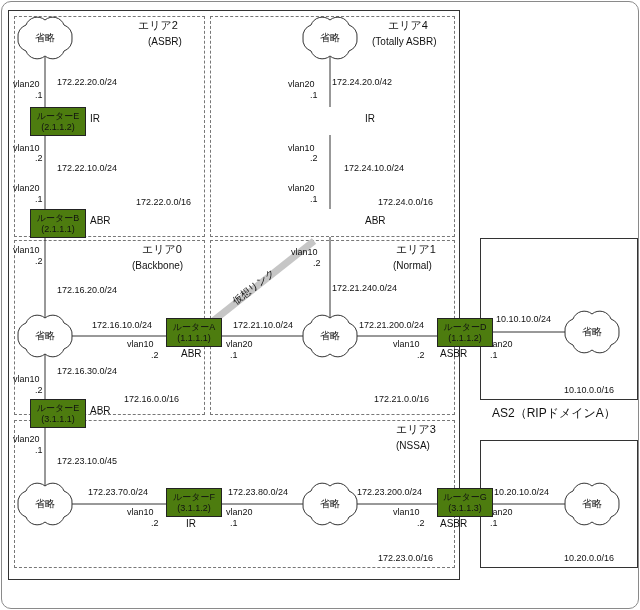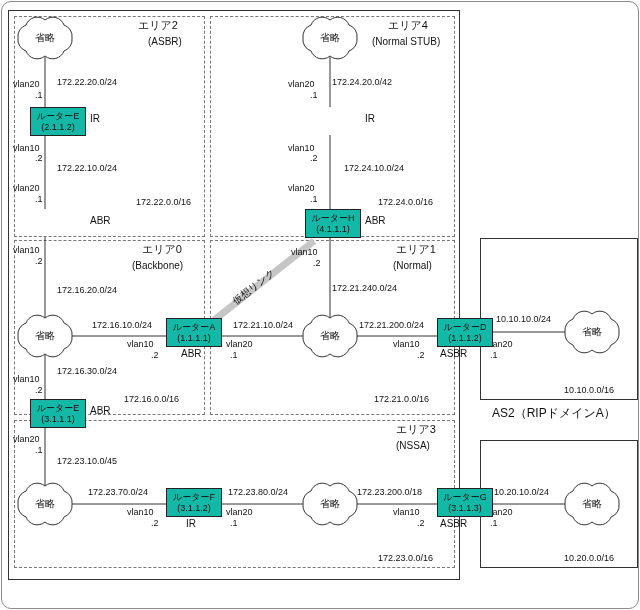--- a/index.html
+++ b/index.html
@@ -10,21 +10,21 @@
   .asbox   { position:absolute; border:1px solid #333; }
   .areabox { position:absolute; border:1px dashed #777; }
   .wires   { position:absolute; left:0; top:0; width:640px; height:610px; z-index:1; }
   .wires line { stroke:#333; stroke-width:1; }
   .wires line.vlink { stroke:#c6c6c6; stroke-width:7; }
   .wires use { fill:#fff; stroke:#333; stroke-width:1; }
   .lbl { position:absolute; font-size:9px; line-height:11px; white-space:nowrap; z-index:2; }
   .areatitle { font-size:11px; }
   .areatype  { font-size:10px; }
   .aslabel   { position:absolute; font-size:12px; white-space:nowrap; z-index:2; }
-  .router { position:absolute; width:56px; height:29px; background:#14b8a6; border:1px solid #222;
+  .router { position:absolute; width:56px; height:29px; background:#4d7c0f; border:1px solid #222;
             display:flex; flex-direction:column; align-items:center; justify-content:center;
             font-size:9px; line-height:11px; text-align:center; z-index:3; }
   .role { font-size:10px; z-index:3; }
   .cloudlbl { position:absolute; transform:translate(-50%,-50%); font-size:10px; z-index:2; white-space:nowrap; }
   .vlink-label { position:absolute; text-align:center; transform:rotate(-38deg);
                  font-size:10px; z-index:2; white-space:nowrap; }
 </style>
 </head>
 <body>
 
@@ -99,40 +99,40 @@
   <div class="lbl" style="left:13px;top:183px">vlan20</div>
   <div class="lbl" style="left:35px;top:194px">.1</div>
   <div class="lbl" style="left:136px;top:197px">172.22.0.0/16</div>
 
   <div class="router" style="left:30px;top:107px">
     <span>ルーターE</span>
     <span>(2.1.1.2)</span>
   </div>
   <div class="lbl role" style="left:90px;top:113px">IR</div>
 
+  <div class="router" style="left:30px;top:209px">
+    <span>ルーターB</span>
+    <span>(2.1.1.1)</span>
+  </div>
   <div class="lbl role" style="left:90px;top:215px">ABR</div>
 
   <div class="lbl areatitle" style="left:388px;top:20px">エリア4</div>
-  <div class="lbl areatype" style="left:372px;top:36px">(Normal STUB)</div>
+  <div class="lbl areatype" style="left:372px;top:36px">(Totally ASBR)</div>
   <div class="lbl" style="left:288px;top:79px">vlan20</div>
   <div class="lbl" style="left:310px;top:90px">.1</div>
   <div class="lbl" style="left:332px;top:77px">172.24.20.0/42</div>
   <div class="lbl" style="left:288px;top:143px">vlan10</div>
   <div class="lbl" style="left:310px;top:153px">.2</div>
   <div class="lbl" style="left:344px;top:163px">172.24.10.0/24</div>
   <div class="lbl" style="left:288px;top:183px">vlan20</div>
   <div class="lbl" style="left:310px;top:194px">.1</div>
   <div class="lbl" style="left:378px;top:197px">172.24.0.0/16</div>
 
   <div class="lbl role" style="left:365px;top:113px">IR</div>
 
-  <div class="router" style="left:305px;top:209px">
-    <span>ルーターH</span>
-    <span>(4.1.1.1)</span>
-  </div>
   <div class="lbl role" style="left:365px;top:215px">ABR</div>
 
   <div class="lbl areatitle" style="left:142px;top:244px">エリア0</div>
   <div class="lbl areatype" style="left:132px;top:260px">(Backbone)</div>
   <div class="lbl" style="left:13px;top:245px">vlan10</div>
   <div class="lbl" style="left:35px;top:256px">.2</div>
   <div class="lbl" style="left:57px;top:285px">172.16.20.0/24</div>
   <div class="lbl" style="left:92px;top:320px">172.16.10.0/24</div>
   <div class="lbl" style="left:127px;top:339px">vlan10</div>
   <div class="lbl" style="left:151px;top:350px">.2</div>
@@ -176,21 +176,21 @@
   <div class="lbl areatype" style="left:396px;top:440px">(NSSA)</div>
   <div class="lbl" style="left:13px;top:434px">vlan20</div>
   <div class="lbl" style="left:35px;top:445px">.1</div>
   <div class="lbl" style="left:57px;top:456px">172.23.10.0/45</div>
   <div class="lbl" style="left:88px;top:487px">172.23.70.0/24</div>
   <div class="lbl" style="left:127px;top:507px">vlan10</div>
   <div class="lbl" style="left:151px;top:518px">.2</div>
   <div class="lbl" style="left:228px;top:487px">172.23.80.0/24</div>
   <div class="lbl" style="left:226px;top:507px">vlan20</div>
   <div class="lbl" style="left:230px;top:518px">.1</div>
-  <div class="lbl" style="left:357px;top:487px">172.23.200.0/18</div>
+  <div class="lbl" style="left:357px;top:487px">172.23.200.0/24</div>
   <div class="lbl" style="left:393px;top:507px">vlan10</div>
   <div class="lbl" style="left:417px;top:518px">.2</div>
   <div class="lbl" style="left:378px;top:553px">172.23.0.0/16</div>
 
   <div class="router" style="left:166px;top:488px">
     <span>ルーターF</span>
     <span>(3.1.1.2)</span>
   </div>
   <div class="lbl role" style="left:186px;top:518px">IR</div>
 

